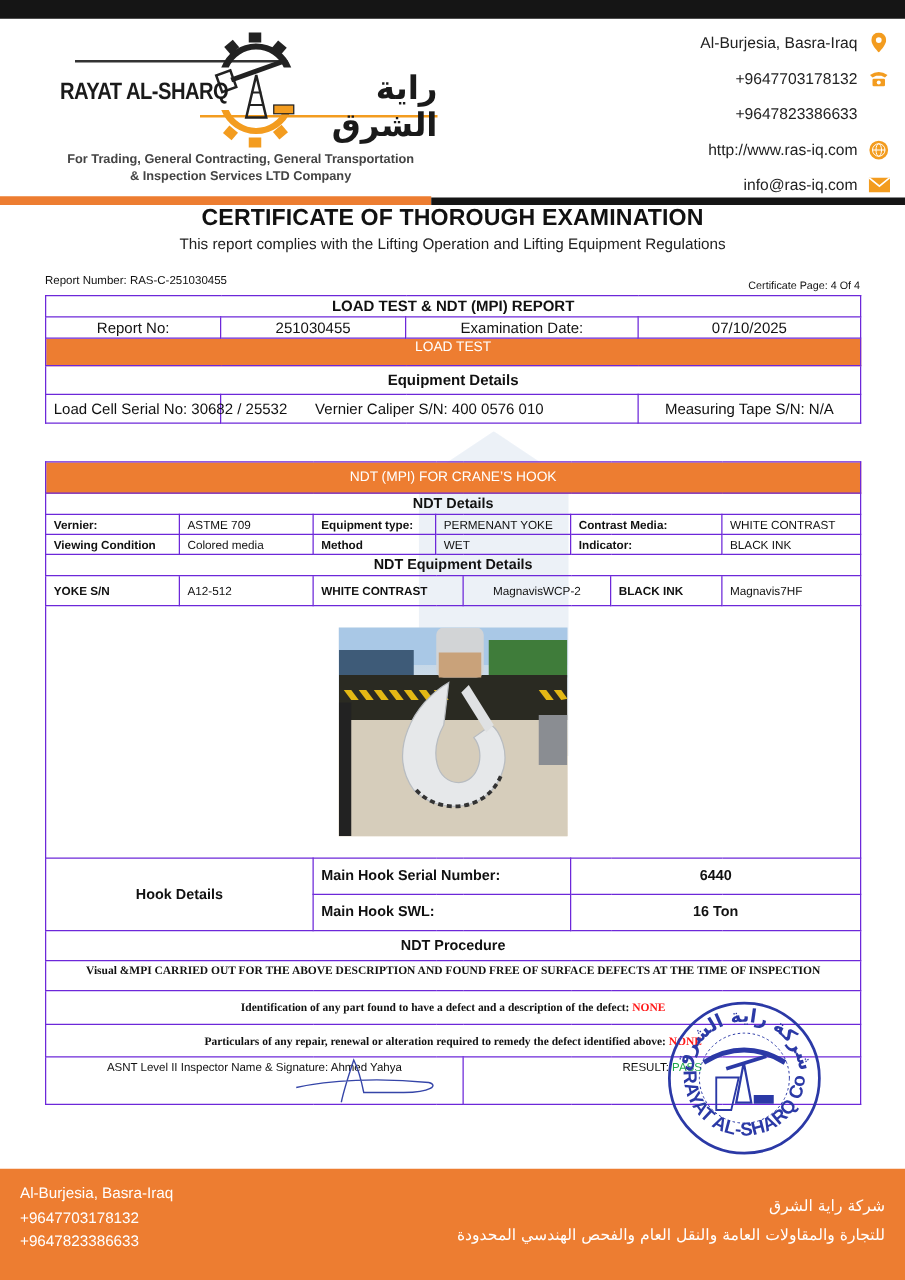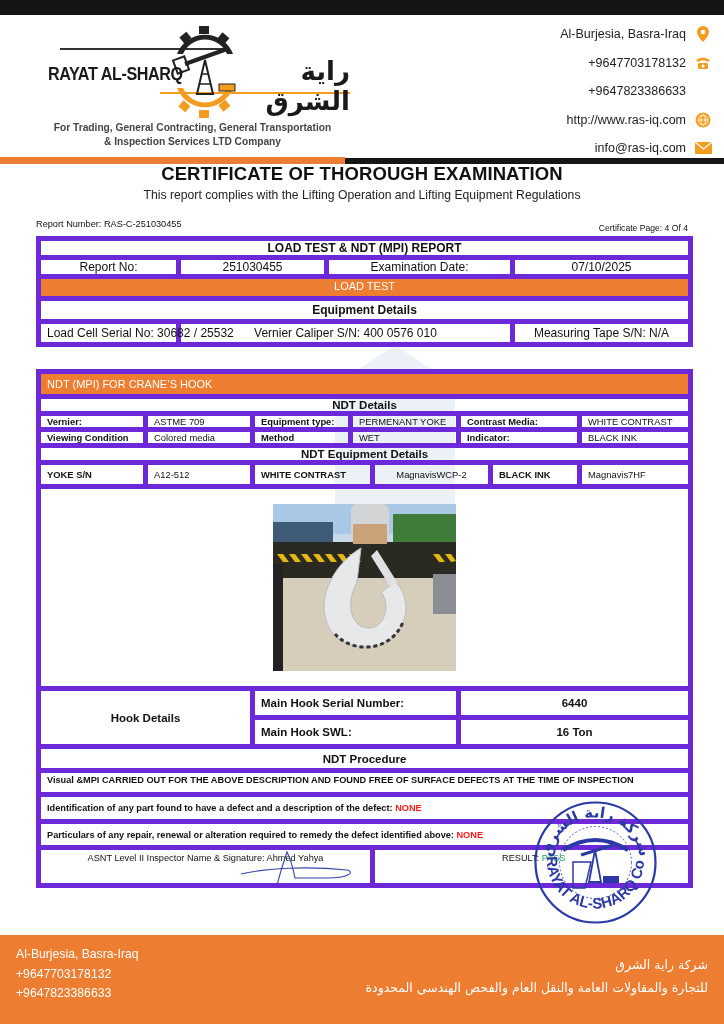--- a/index.html
+++ b/index.html
@@ -25,33 +25,33 @@
   .divider-orange { position: absolute; left: 0; top: 157px; width: 345px; height: 7px; background: #ed7d31; }
   .divider-black { position: absolute; left: 345px; top: 158px; width: 379px; height: 6px; background: #151515; }
 
   .title { position: absolute; left: 0; width: 724px; top: 163px; text-align: center; font-size: 18.5px; font-weight: bold; color: #111; letter-spacing: 0.1px; }
   .subtitle { position: absolute; left: 0; width: 724px; top: 188px; text-align: center; font-size: 12.2px; color: #222; }
   .report-number { position: absolute; left: 36px; top: 219px; font-size: 9.2px; color: #111; }
   .cert-page { position: absolute; right: 36px; top: 223px; font-size: 8.6px; color: #111; }
 
   
   table { border-collapse: collapse; position: absolute; left: 36px; width: 652px; table-layout: fixed; }
-  td { border: 5px solid #6d28d9; padding: 0 6px; vertical-align: middle; }
+  td { border: 1px solid #6d28d9; padding: 0 6px; vertical-align: middle; }
   .t1 td { font-size: 12px; text-align: center; height: 17px; }
   .orange-row td { background: #ed7d31; color: #ffffff; font-size: 11px; }
   .bold { font-weight: bold; }
   .t1 .equip td { height: 23px; }
 
   .t2 .small td { font-size: 9.4px; height: 16px; text-align: left; padding-left: 6px; }
   .t2 .head td { text-align: center; font-weight: bold; font-size: 11.5px; height: 17px; }
-  .t2 .orange-row td { text-align: left; height: 25px; font-size: 11px; }
+  .t2 .orange-row td { text-align: center; height: 25px; font-size: 11px; }
   .t2 .yoke td { height: 24px; font-size: 9.4px; }
   .t2 .photo-cell { height: 202px; text-align: center; }
   .t2 .hook td { font-size: 11.5px; font-weight: bold; height: 29px; }
-  .t2 .proc td { font-size: 9.2px; font-weight: bold; height: 24px; text-align: left; }
+  .t2 .proc td { font-size: 9.2px; font-weight: bold; height: 24px; text-align: center; font-family: Liberation Serif, serif; }
   .red { color: #ff1a1a; }
   .green { color: #1fa84a; }
   .t2 .sign td { height: 38px; vertical-align: top; padding-top: 3px; font-size: 9.2px; font-weight: normal; }
 
   .photo { display: inline-block; width: 183px; height: 167px; position: relative; overflow: hidden; vertical-align: middle; background: linear-gradient(#b6cfe6 0%, #cfdde9 28%, #d9c9b0 55%, #cdbb9f 100%); }
 
   .watermark { position: absolute; left: 335px; top: 345px; width: 120px; height: 260px; opacity: 0.08; }
 
   .stamp { position: absolute; left: 533px; top: 800px; width: 125px; height: 125px; }
 

